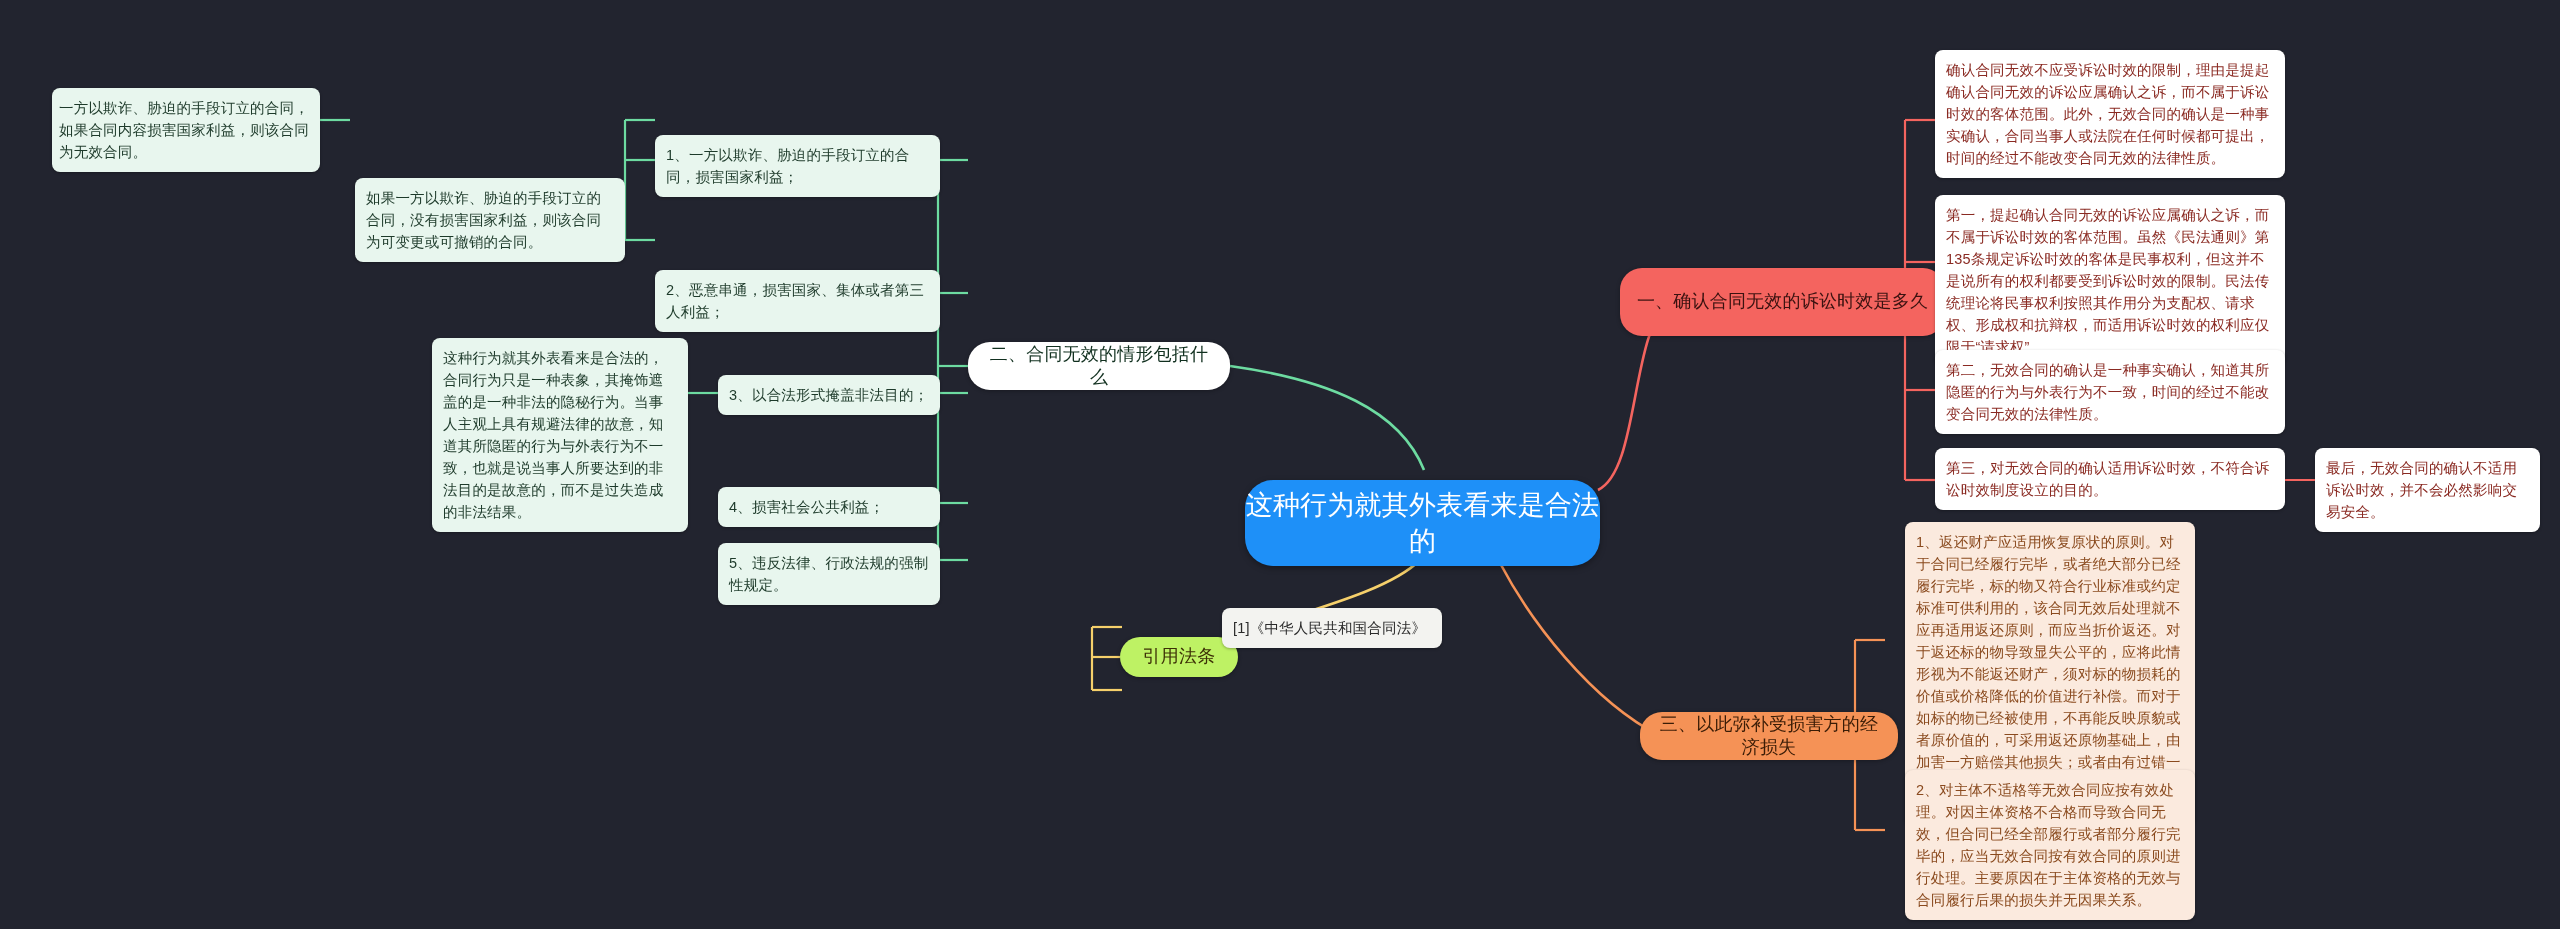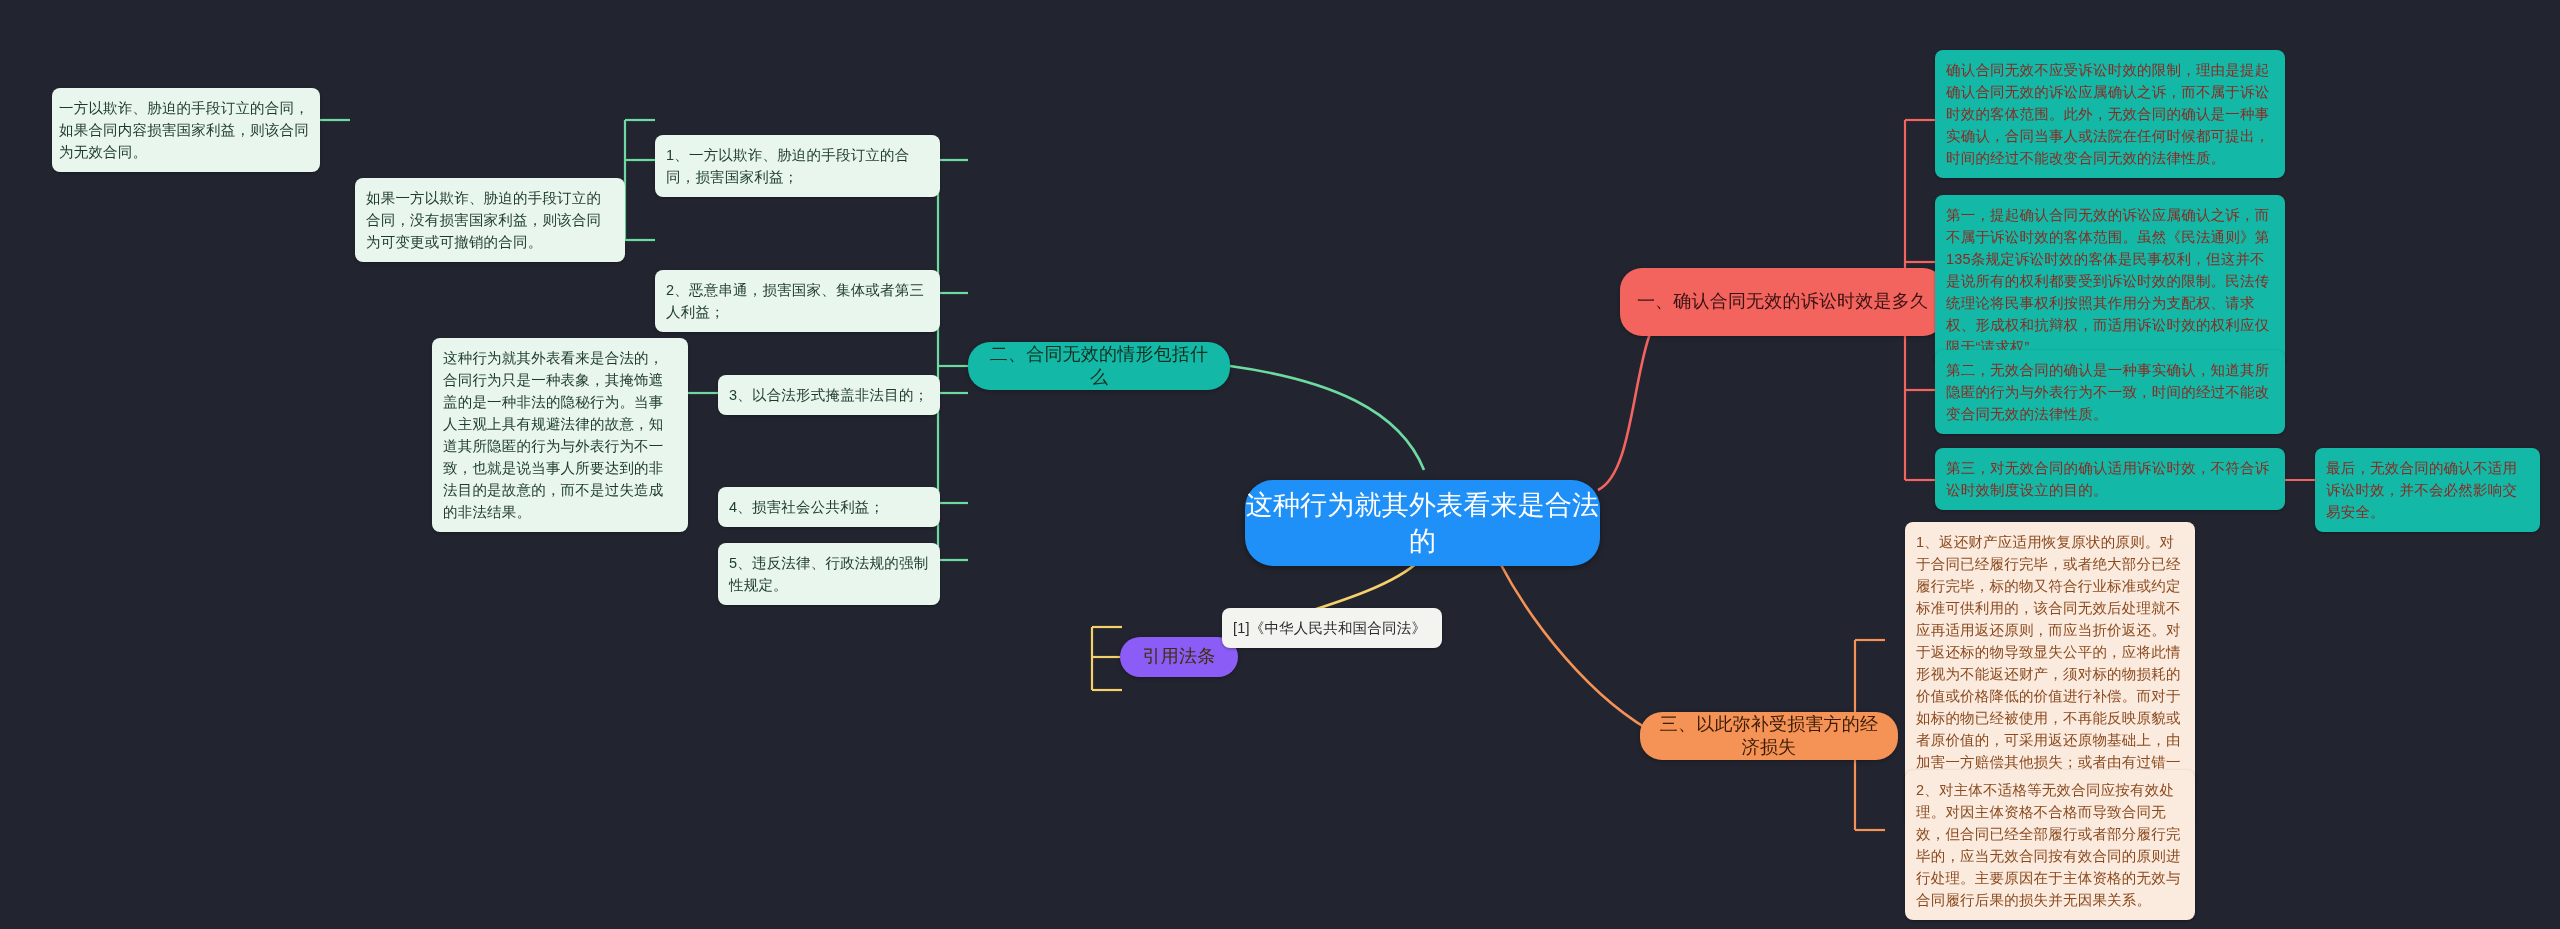--- a/index.html
+++ b/index.html
@@ -43,34 +43,34 @@
   .branch {
     border-radius: 22px;
     font-size: 18px;
     display: flex; align-items: center; justify-content: center;
     text-align: center;
     padding: 6px 14px;
     line-height: 1.3;
     box-shadow: 0 1px 4px rgba(0,0,0,.3);
   }
   .branch-red    { background: #f4645f; color: #3a1210; }
-  .branch-green  { background: #14b8a6; color: #11301f; }
+  .branch-green  { background: #ffffff; color: #11301f; }
   .branch-orange { background: #f59256; color: #3a1c06; }
-  .branch-yellow { background: #8b5cf6; color: #3c2f06; }
+  .branch-yellow { background: #bef264; color: #3c2f06; }
 
   
   .leaf {
     font-size: 14.5px;
     padding: 9px 11px;
     border-radius: 8px;
     line-height: 1.52;
     box-shadow: 0 1px 3px rgba(0,0,0,.3);
   }
   .leaf-green  { background: #e8f6ee; color: #1d3a2a; }
-  .leaf-red    { background: #14b8a6; color: #8a2a22; }
+  .leaf-red    { background: #ffffff; color: #8a2a22; }
   .leaf-orange { background: #fbeade; color: #8a4a1e; }
   .leaf-plain  { background: #f3f3f0; color: #2b2b2b; }
 </style>
 </head>
 <body>
 
 <div id="canvas">
 
   <svg id="wires" viewBox="0 0 2560 929">
 

